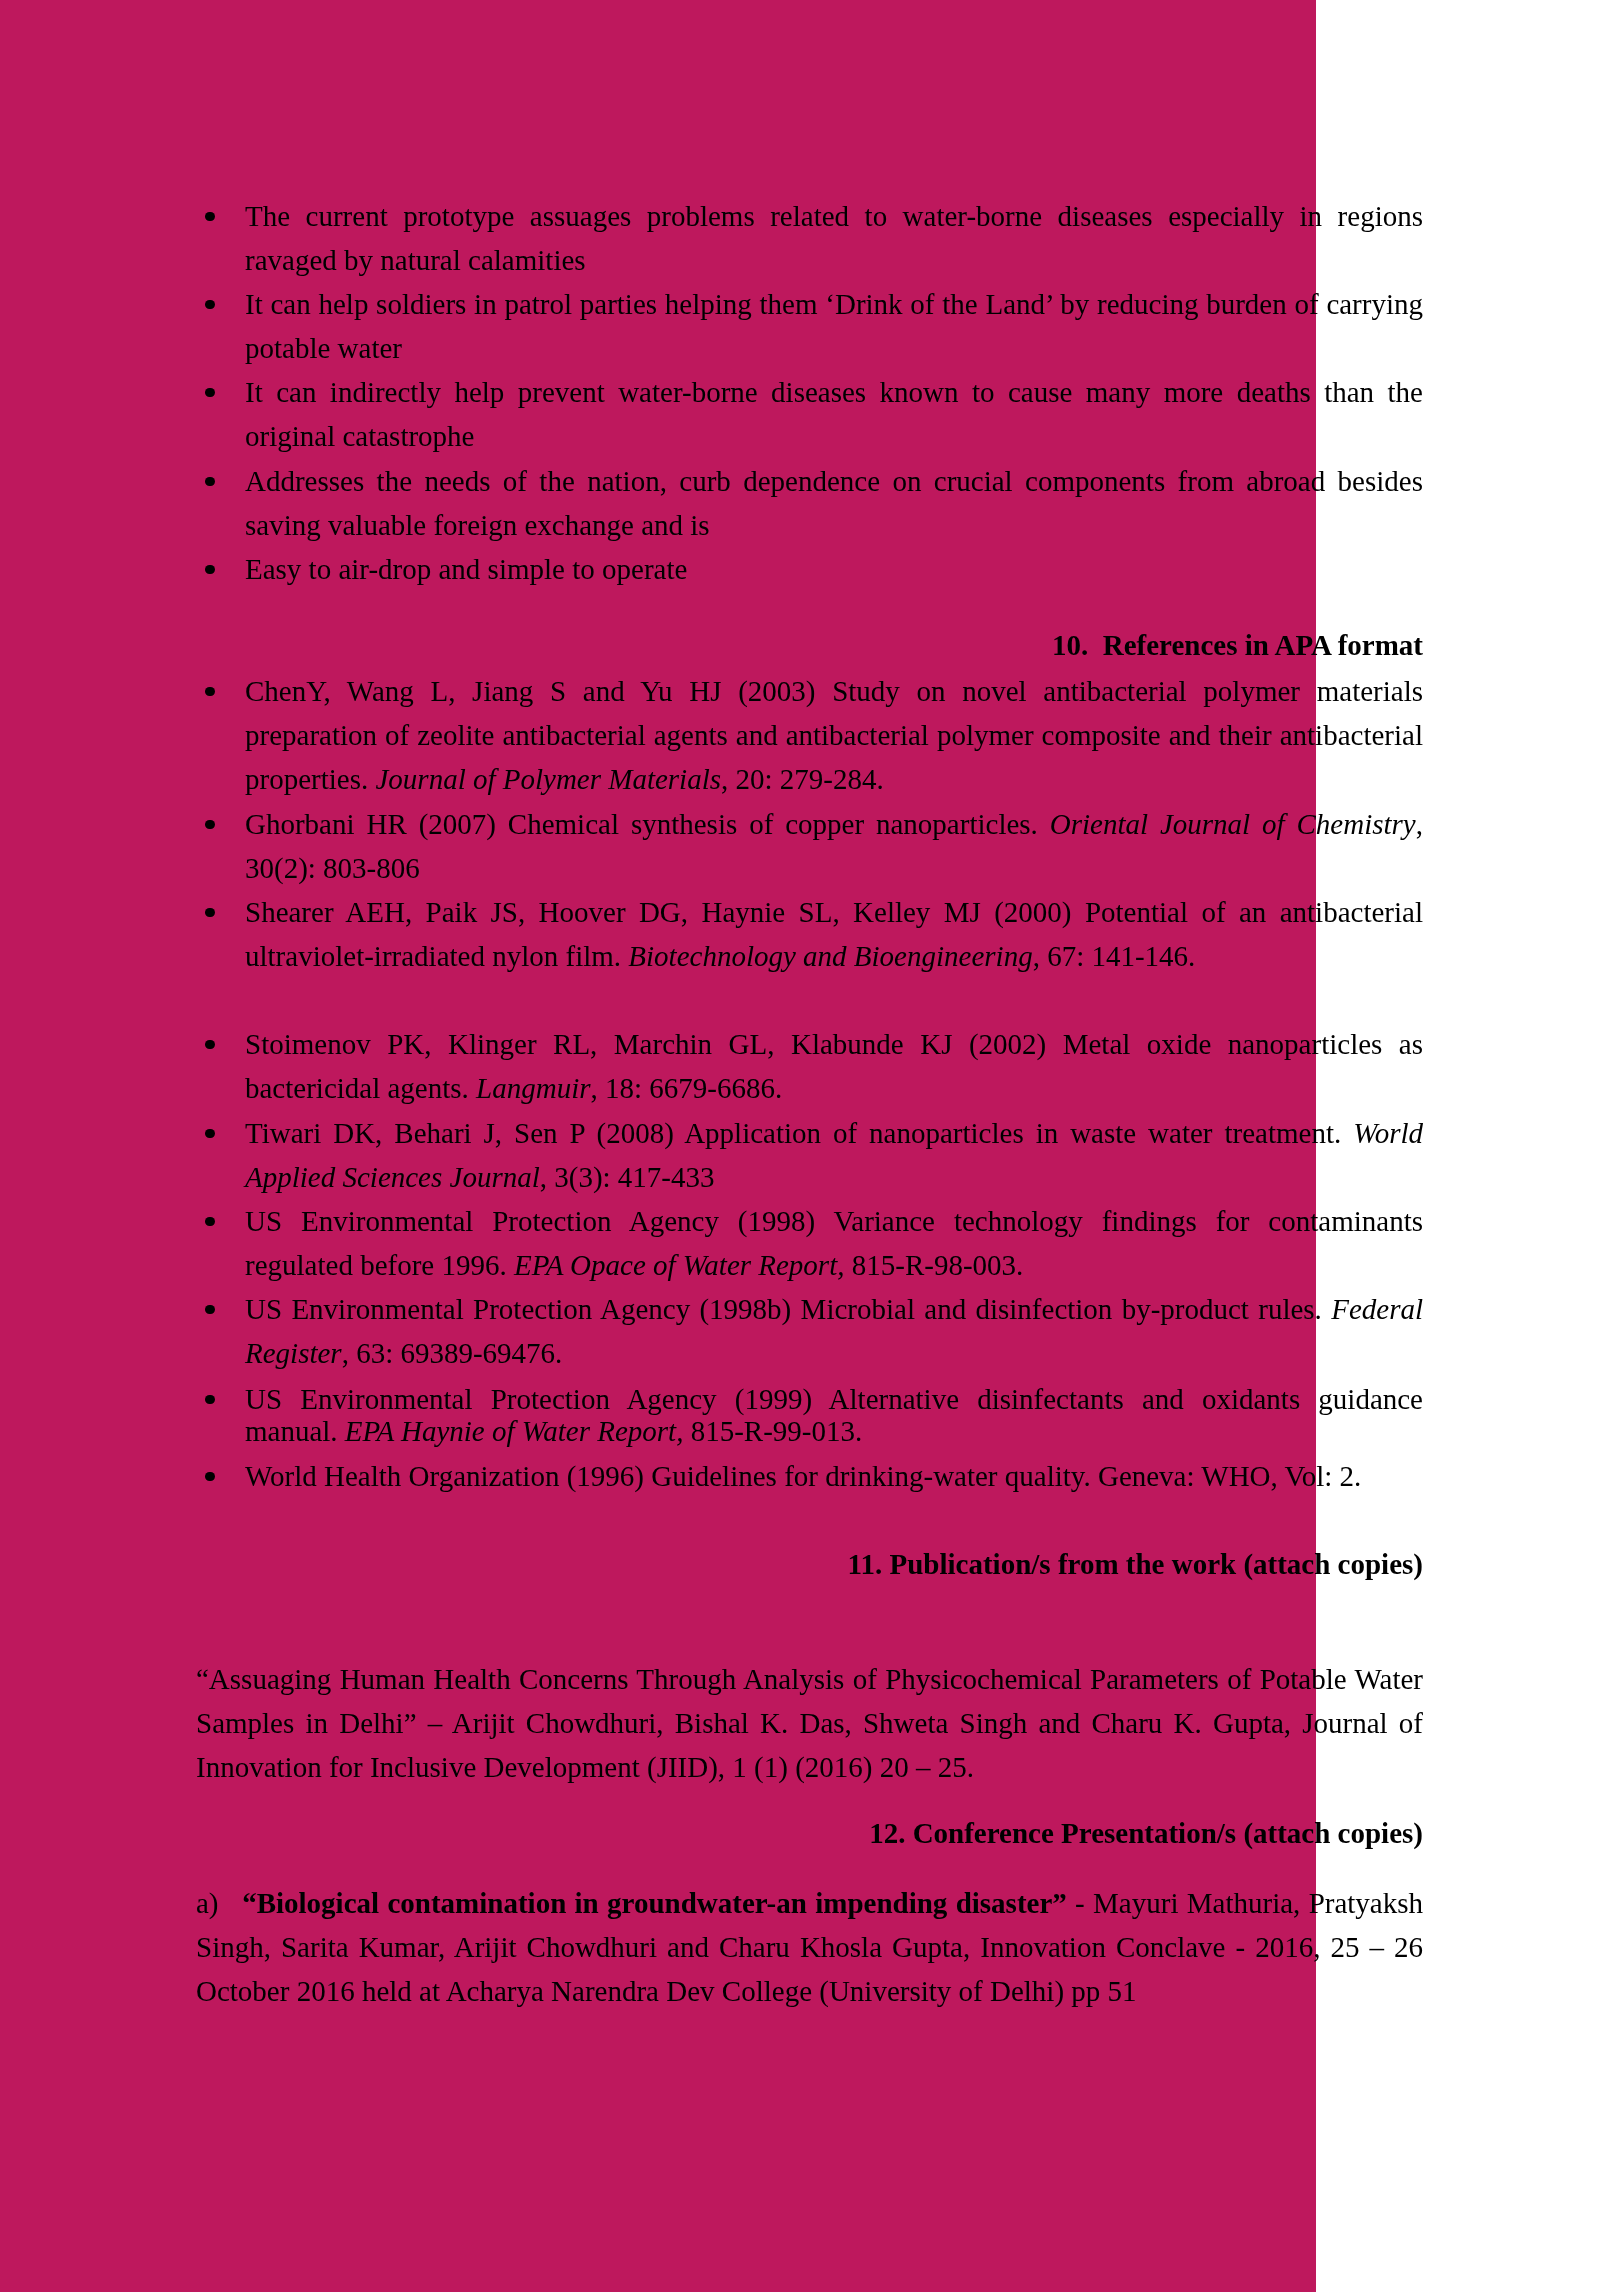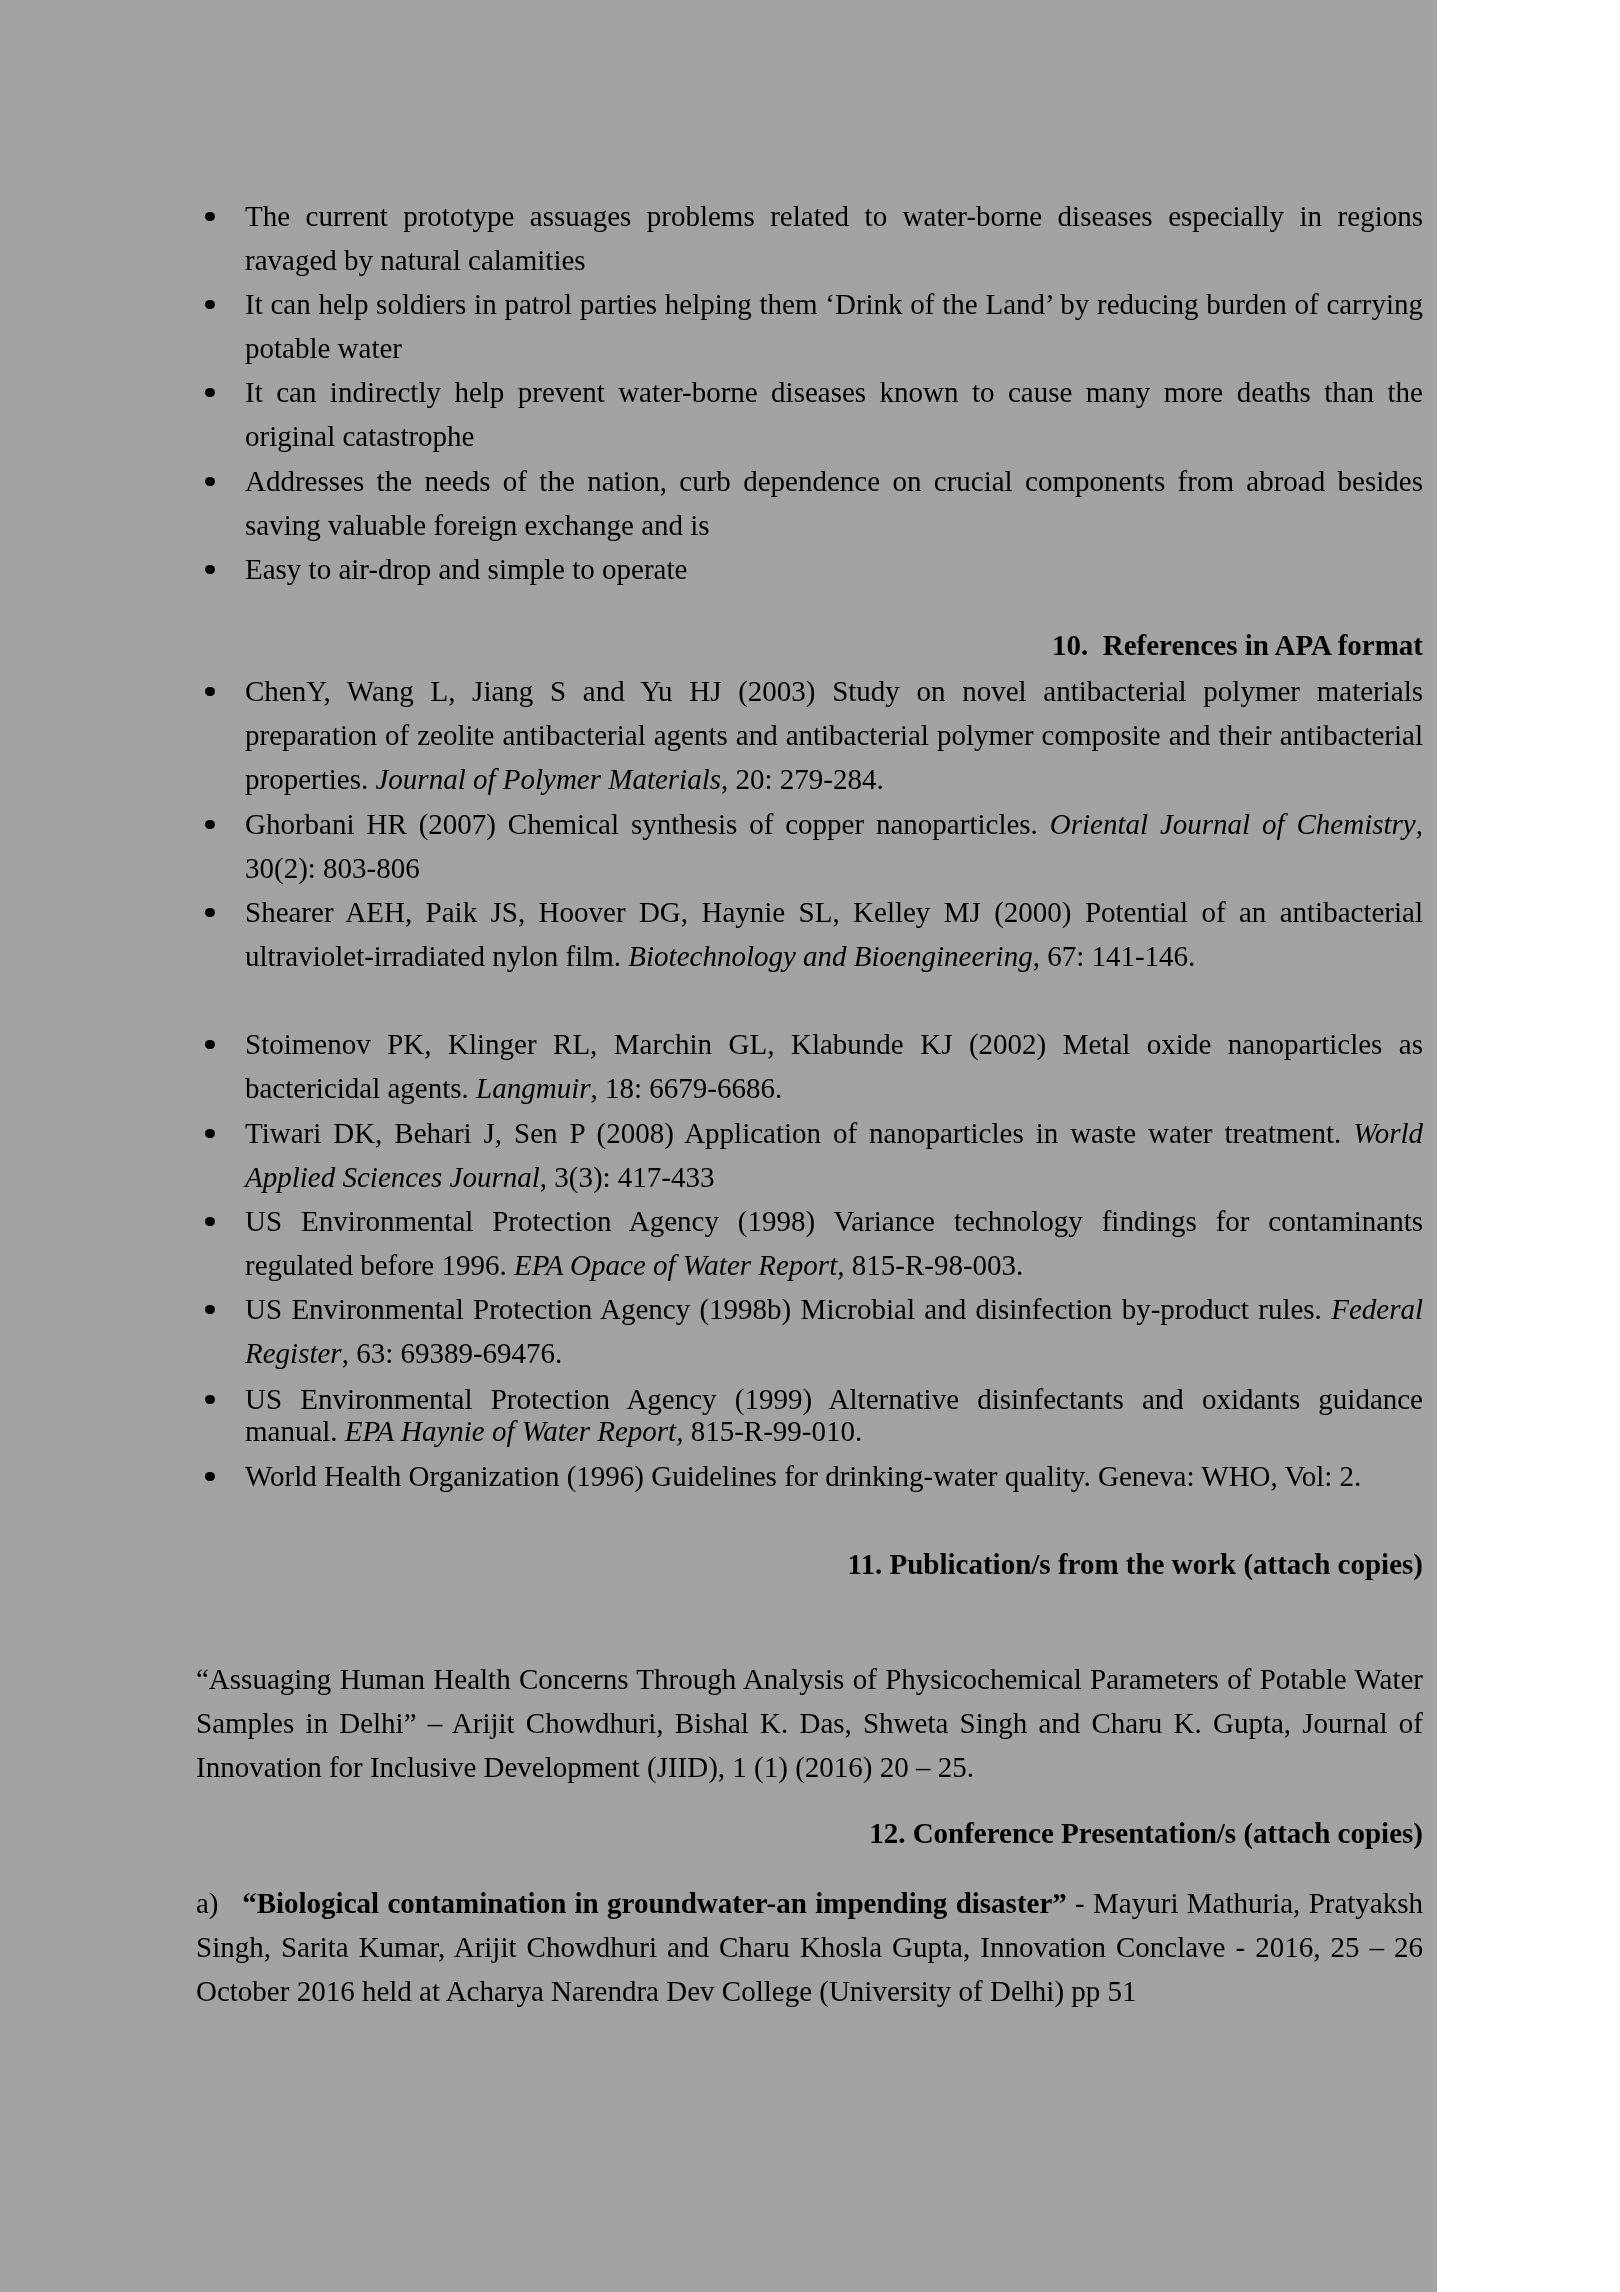--- a/index.html
+++ b/index.html
@@ -1,18 +1,18 @@
 <!DOCTYPE html>
 <html><head>
 <meta charset="utf-8">
 <style>
   html, body { margin: 0; padding: 0; background: #ffffff; }
   body { width: 1620px; height: 2293px; position: relative; overflow: hidden;
          font-family: "Liberation Serif", "DejaVu Serif", serif; color: #000; }
-  .page { position: absolute; left: 0; top: 0; width: 1437px; height: 2293px; background: #a3a3a3; }
+  .page { position: absolute; left: 0; top: 0; width: 1316px; height: 2293px; background: #be185d; }
   .blk { position: absolute; font-size: 29px; line-height: 44px; text-align: justify; }
   .item { left: 245px; width: 1178px; }
   .bullet { position: absolute; left: -45px; top: 0; width: 19.6px; text-align: center; }
   .bullet::before { content: ""; display: inline-block; width: 9.8px; height: 9.8px; border-radius: 50%; background: #000; vertical-align: middle; position: relative; top: -2.9px; }
   .heading { left: 196px; width: 1227px; font-weight: bold; text-align: right; }
   .para { left: 196px; width: 1227px; }
   .tight { line-height: 32px; }
   .tight .bullet { top: 0; }
   i { font-style: italic; }
   b { font-weight: bold; margin-left: 7px; }
@@ -71,21 +71,21 @@
   <div class="blk item" style="top:1199px">
     <span class="bullet"></span>
     <span>US Environmental Protection Agency (1998) Variance technology findings for contaminants regulated before 1996. </span><i>EPA Opace of Water Report,</i><span> 815-R-98-003.</span>
   </div>
   <div class="blk item" style="top:1287px">
     <span class="bullet"></span>
     <span>US Environmental Protection Agency (1998b) Microbial and disinfection by-product rules. </span><i>Federal Register</i><span>, 63: 69389-69476.</span>
   </div>
   <div class="blk item tight" style="top:1383px">
     <span class="bullet"></span>
-    <span>US Environmental Protection Agency (1999) Alternative disinfectants and oxidants guidance manual. </span><i>EPA Haynie of Water Report,</i><span> 815-R-99-010.</span>
+    <span>US Environmental Protection Agency (1999) Alternative disinfectants and oxidants guidance manual. </span><i>EPA Haynie of Water Report,</i><span> 815-R-99-013.</span>
   </div>
   <div class="blk item" style="top:1454px">
     <span class="bullet"></span>
     <span>World Health Organization (1996) Guidelines for drinking-water quality. Geneva: WHO, Vol: 2.</span><i></i><span></span>
   </div>
 
   <div class="blk heading" style="top:1542px">11. Publication/s from the work (attach copies)</div>
   <div class="blk para" style="top:1657px">“Assuaging Human Health Concerns Through Analysis of Physicochemical Parameters of Potable Water Samples in Delhi” – Arijit Chowdhuri, Bishal K. Das, Shweta Singh and Charu K. Gupta, Journal of Innovation for Inclusive Development (JIID), 1 (1) (2016) 20 – 25.</div>
 
   <div class="blk heading" style="top:1811px">12. Conference Presentation/s (attach copies)</div>

